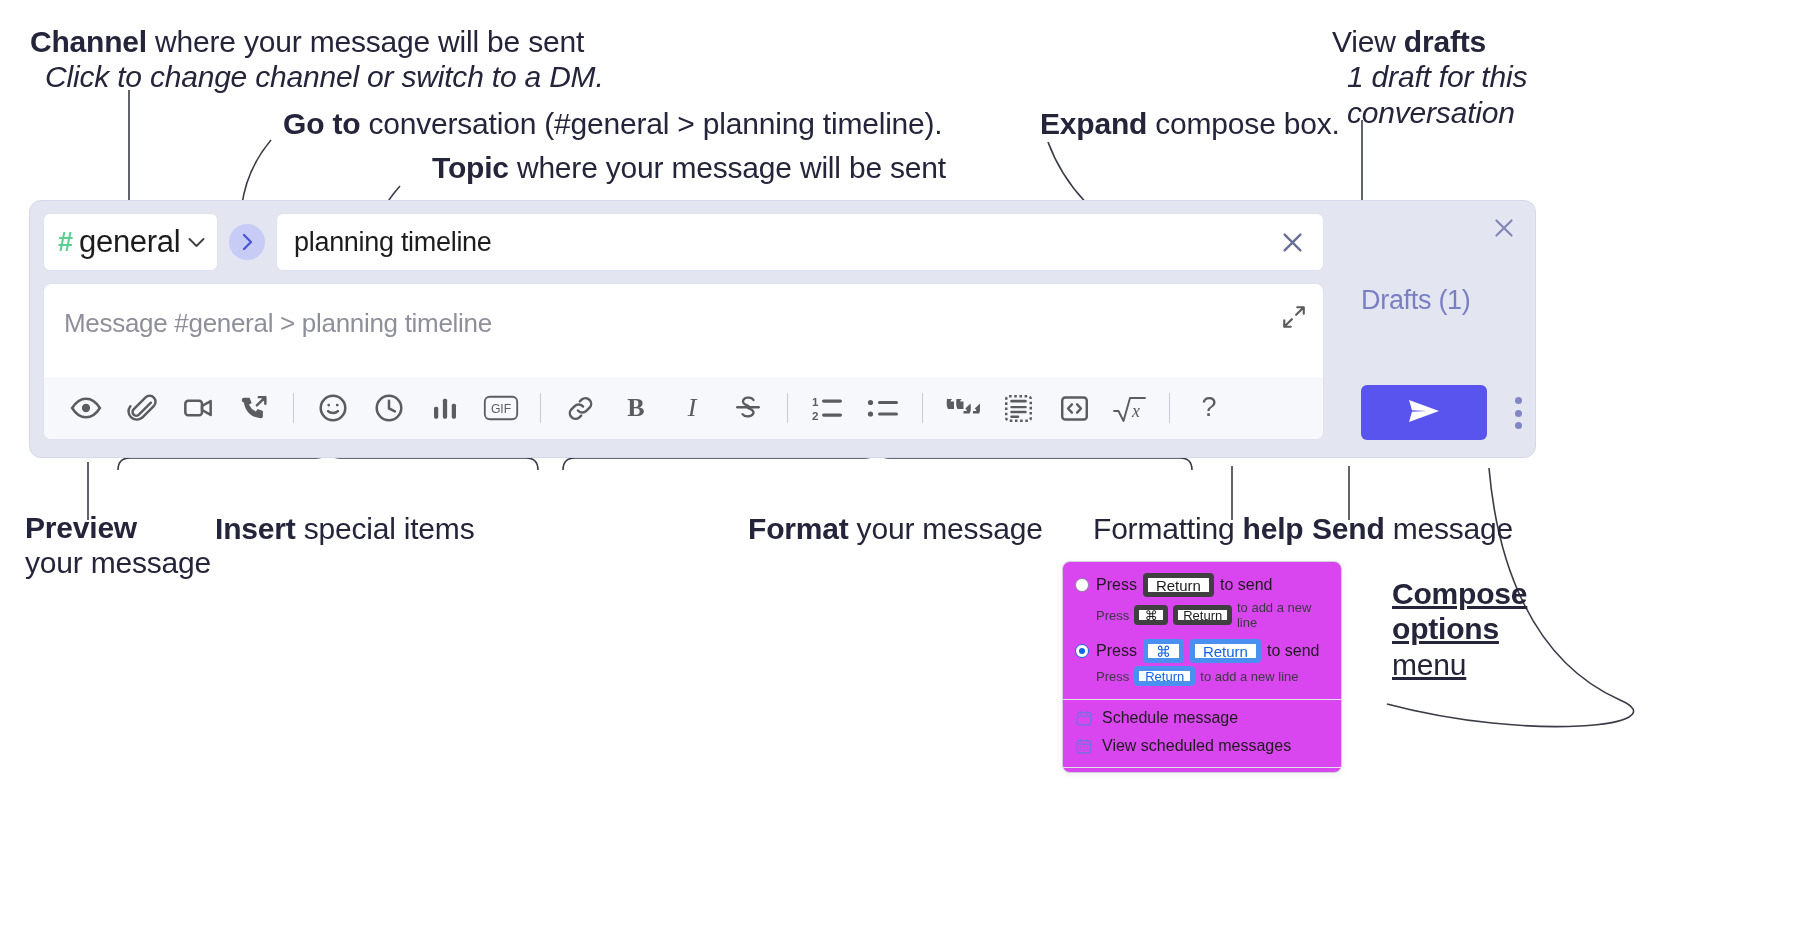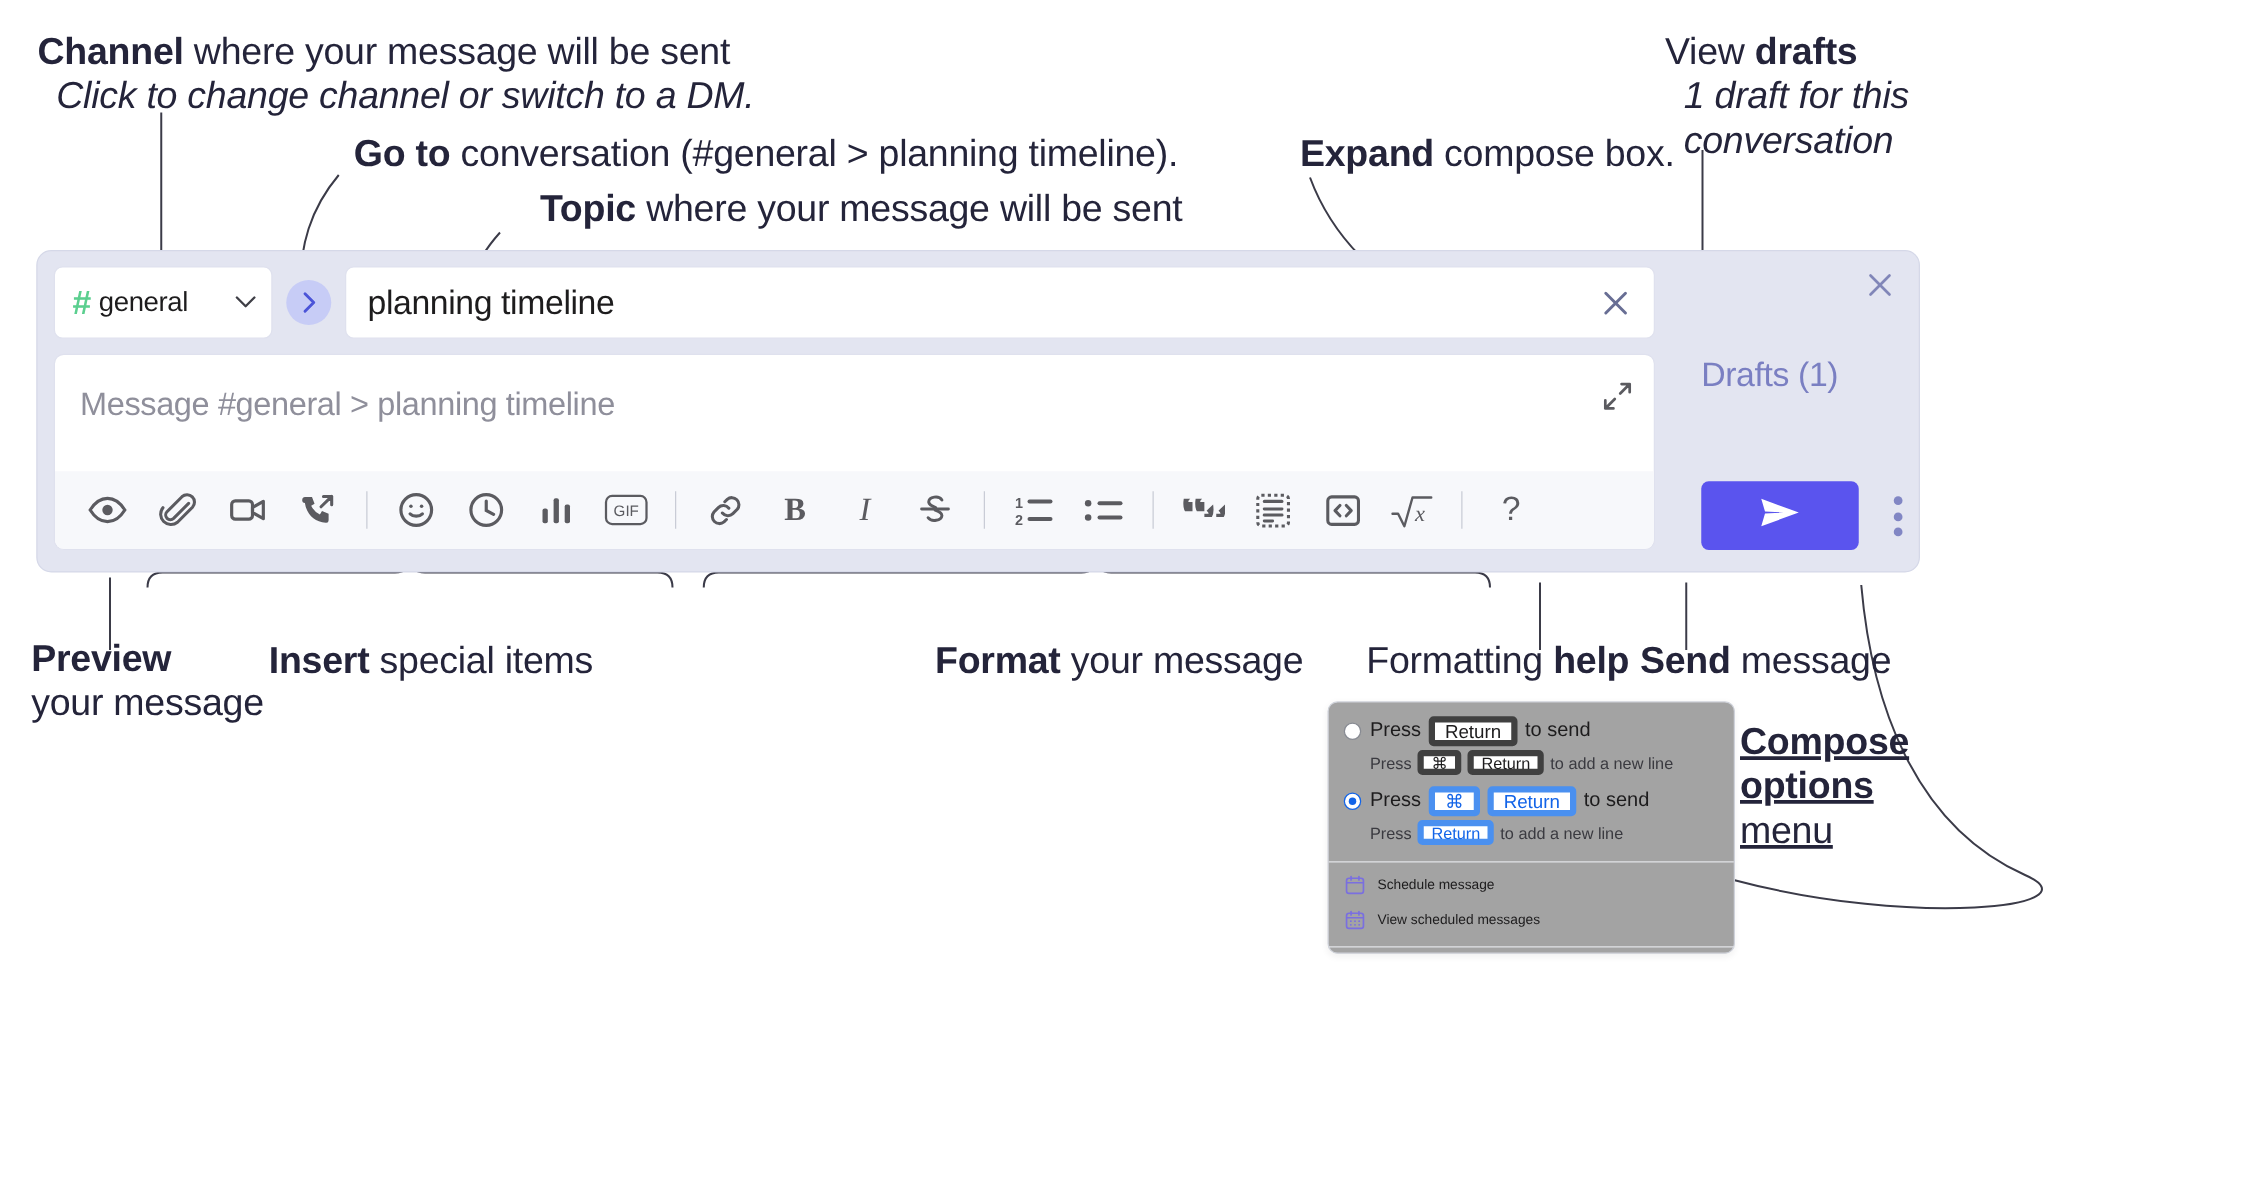--- a/index.html
+++ b/index.html
@@ -83,21 +83,21 @@
     display: flex; align-items: center;
     padding: 0 12px 0 14px;
     gap: 7px;
     cursor: pointer;
   }
   .hash {
     color: #5bcf8f; font-weight: 700; font-size: 27px;
     line-height: 1; letter-spacing: -1px;
   }
   .chan-name {
-    font-size: 22px; color: #1d1c1d; flex: 1;
+    font-size: 31px; color: #1d1c1d; flex: 1;
     letter-spacing: -0.3px;
   }
   .chev { color: #3f3f46; font-size: 15px; }
 
   .goto-btn {
     width: 36px; height: 36px; border-radius: 50%;
     background: #c7ccf6;
     display: flex; align-items: center; justify-content: center;
     margin: 0 11px;
     cursor: pointer;
@@ -191,22 +191,22 @@
     display:flex; flex-direction: column; align-items:center;
     justify-content: space-between; padding: 4px 0;
     cursor: pointer;
   }
   .kebab i { display:block; width:7px; height:7px; border-radius:50%; background:#8186c4; }
 
   
   .opts-menu {
     position: absolute;
     left: 1062px; top: 561px;
-    width: 326px;
-    background: #a3a3a3;
+    width: 280px;
+    background: #d946ef;
     border: 1px solid #cfd2da;
     border-radius: 8px;
     box-shadow: 0 2px 6px rgba(0,0,0,0.06);
     padding: 8px 0 0 0;
     font-size: 15px;
   }
   .opt-radio-row {
     display: flex; align-items: center;
     padding: 3px 12px 0 12px;
     gap: 7px;
@@ -233,21 +233,21 @@
     border: 5px solid #404040; border-radius: 4px;
     background: #fff; color: #1d1c1d;
     padding: 0 6px; height: 20px; min-width: 20px;
     font-size: 13px; line-height:1;
   }
   .opt-main .key { height: 24px; font-size: 15px; padding: 0 8px; }
   .key.blue { border-color: #4a90f0; color: #1264e8; }
   .menu-div { height:1px; background:#e2e3e8; margin: 7px 0 4px 0; }
   .menu-item {
     display:flex; align-items:center; gap: 9px;
-    padding: 5px 12px; font-size: 11px; color:#1d1c1d;
+    padding: 5px 12px; font-size: 16px; color:#1d1c1d;
     cursor: pointer;
   }
   .mi-icon { width:18px; height:18px; color:#7a6fe0; flex:0 0 auto; display:flex; }
 </style>
 </head>
 <body>
 
 <div class="stage">
 
   <svg class="leaders" viewBox="0 0 1814 944" fill="none" xmlns="http://www.w3.org/2000/svg">

